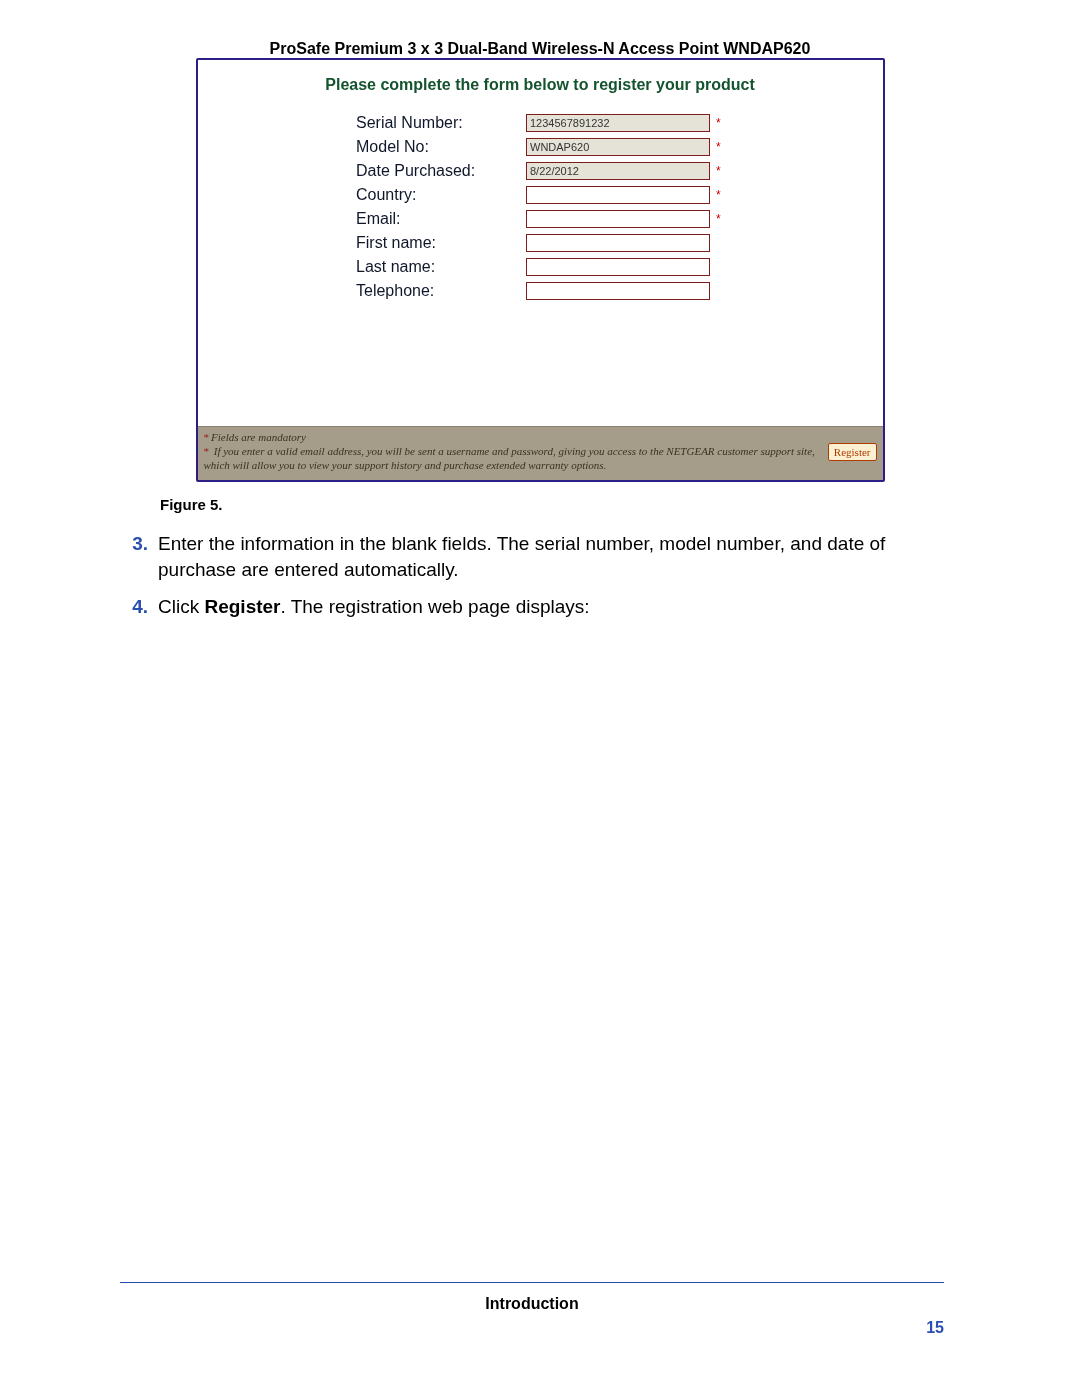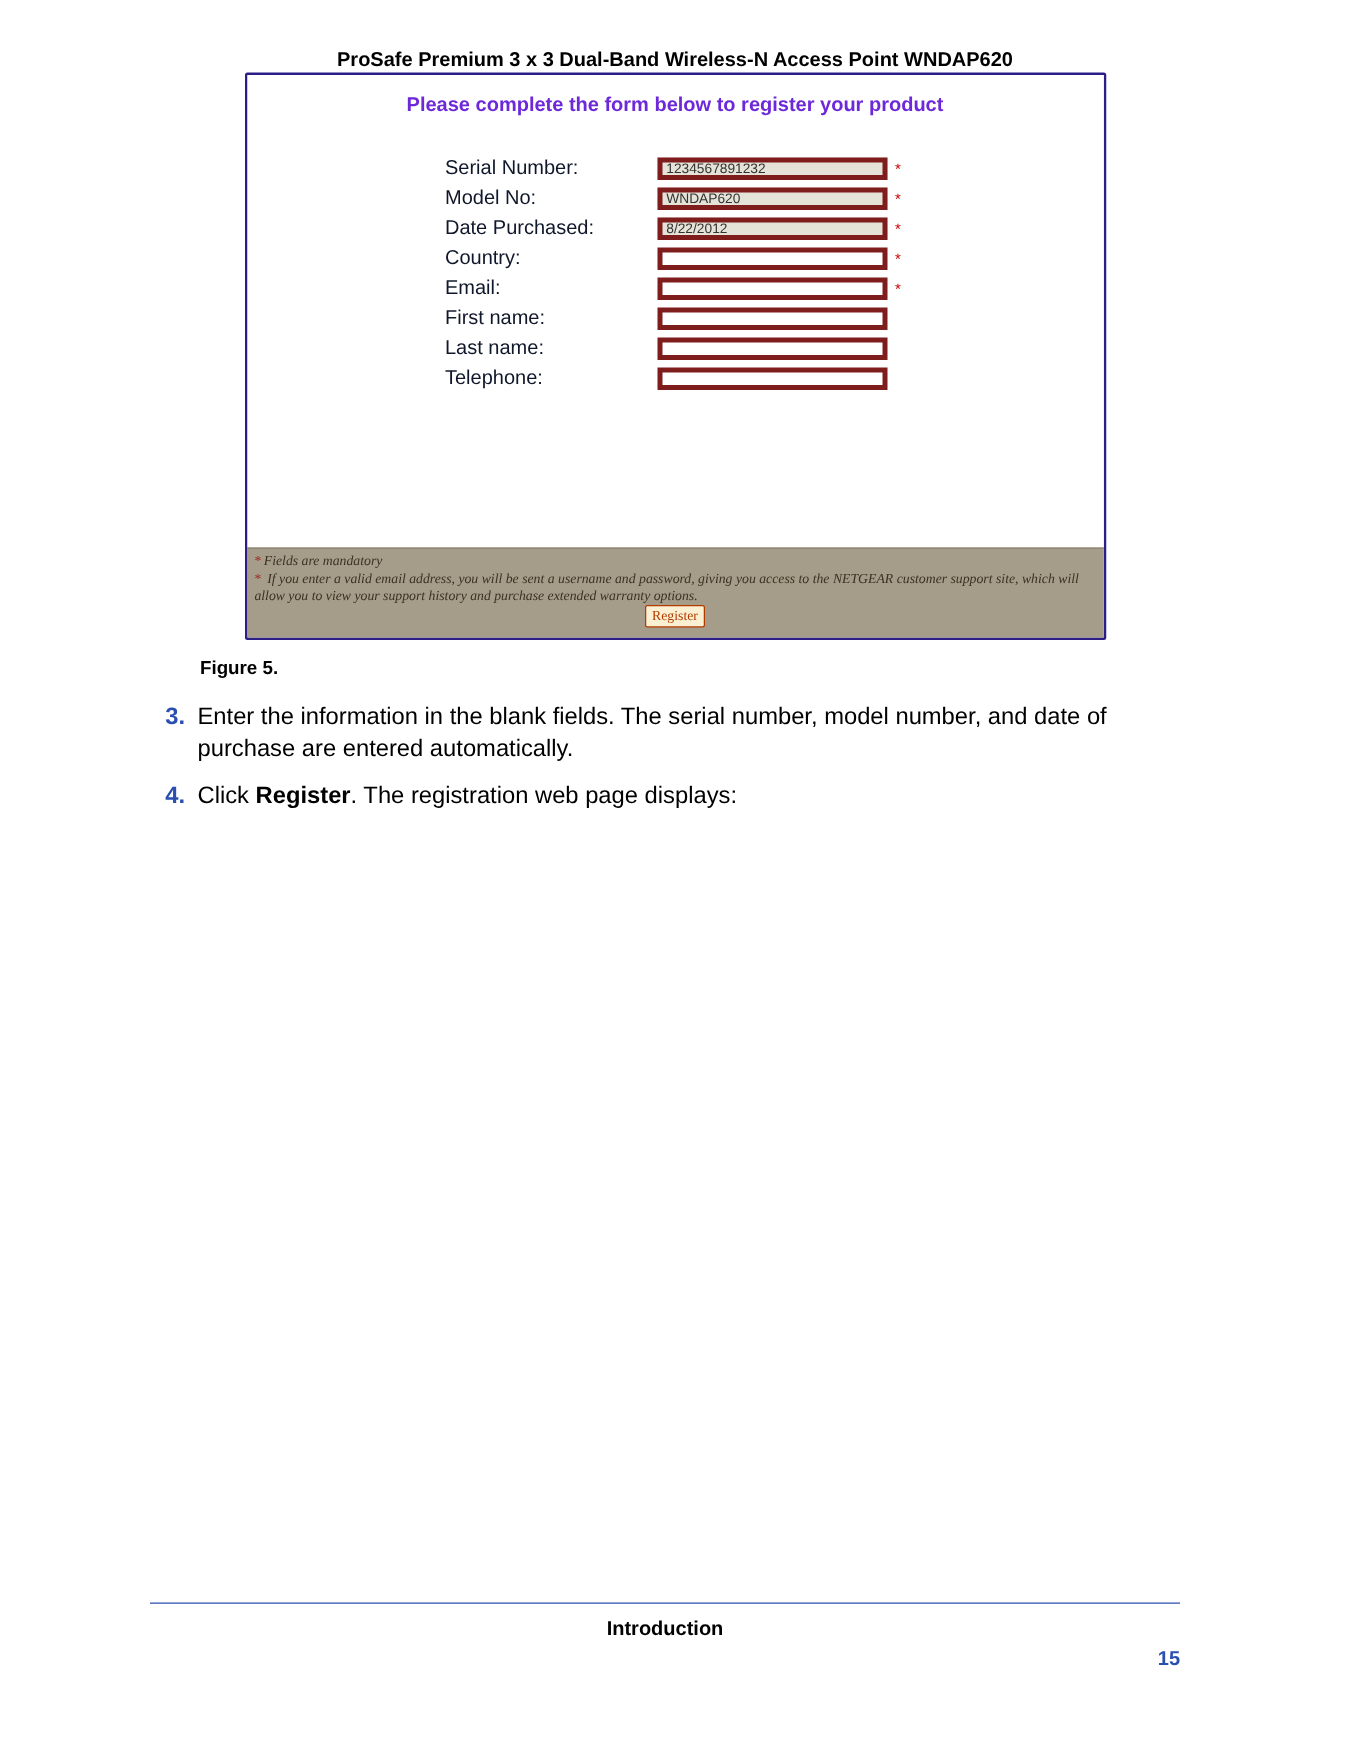--- a/index.html
+++ b/index.html
@@ -33,24 +33,24 @@
     border: 2px solid #2b1f86;
     border-radius: 2px;
     background: #fff;
   }
   .reg-main {
     background: #ffffff;
     padding: 16px 20px 120px 20px;
     text-align: center;
   }
   .form-title {
-    color: #6d28d9;
-    font-weight: bold;
-    font-size: 16px;
-    margin-bottom: 32px;
+    color: #14532d;
+    font-weight: bold;
+    font-size: 16px;
+    margin-bottom: 20px;
   }
 
   .form-rows {
     display: inline-block;
     text-align: left;
   }
   .form-row {
     display: flex;
     align-items: center;
     margin-bottom: 6px;
@@ -61,21 +61,21 @@
     font-size: 16px;
     color: #0f172a;
   }
   .form-input {
     width: 184px;
     height: 18px;
     font-size: 11px;
     font-family: Arial, Helvetica, sans-serif;
     padding: 0 3px;
     box-sizing: border-box;
-    border: 4px solid #7f1d1d;
+    border: 1px solid #7f1d1d;
   }
   .form-input.filled {
     background: #e5e2d7;
     color: #333;
   }
   .form-input.blank {
     background: #ffffff;
   }
   .req-star {
     color: #cc0000;
@@ -88,21 +88,20 @@
     background: #a59d89;
     color: #3a3121;
     font-style: italic;
     font-family: Georgia, "Times New Roman", serif;
     font-size: 11px;
     padding: 4px 6px 8px 6px;
     line-height: 1.25;
     display: flex;
     align-items: flex-start;
     border-top: 1px solid #8c836e;
-    flex-direction: column;
   }
   .reg-footer .footnote-text {
     flex: 1 1 auto;
     padding-right: 6px;
   }
   .reg-footer .footnote-text .star {
     color: #a02020;
     font-style: normal;
     margin-right: 2px;
   }

